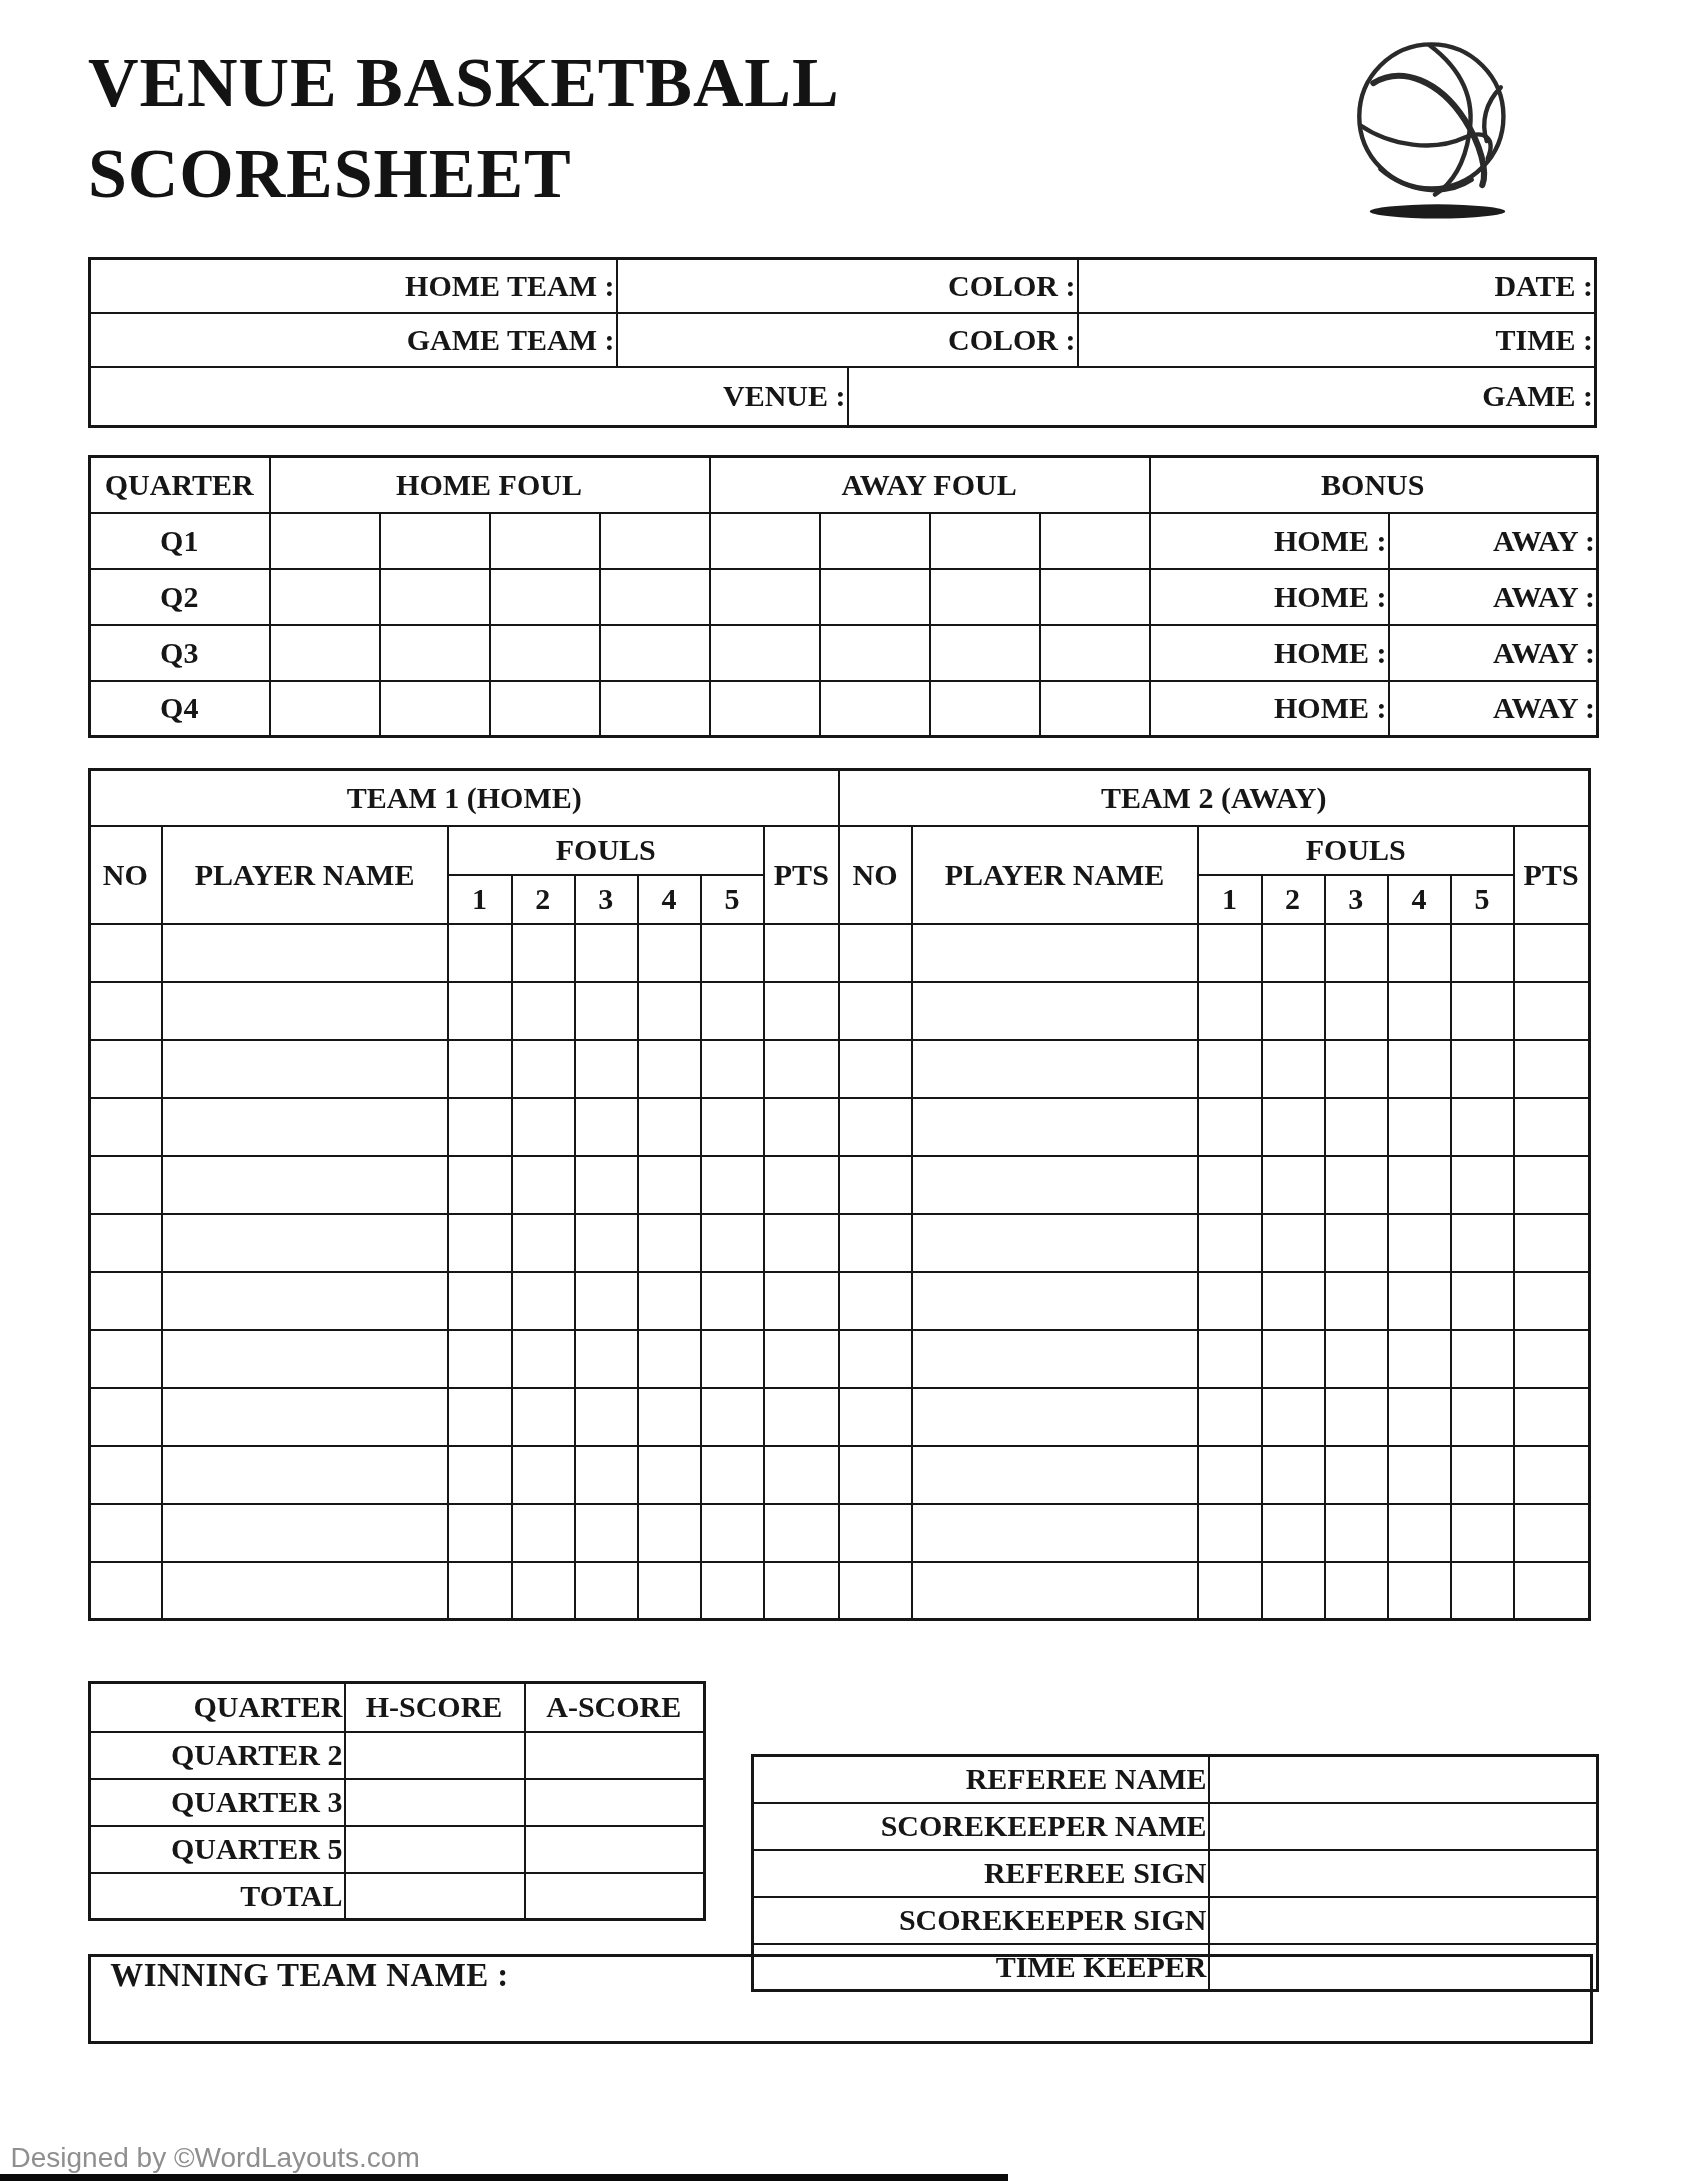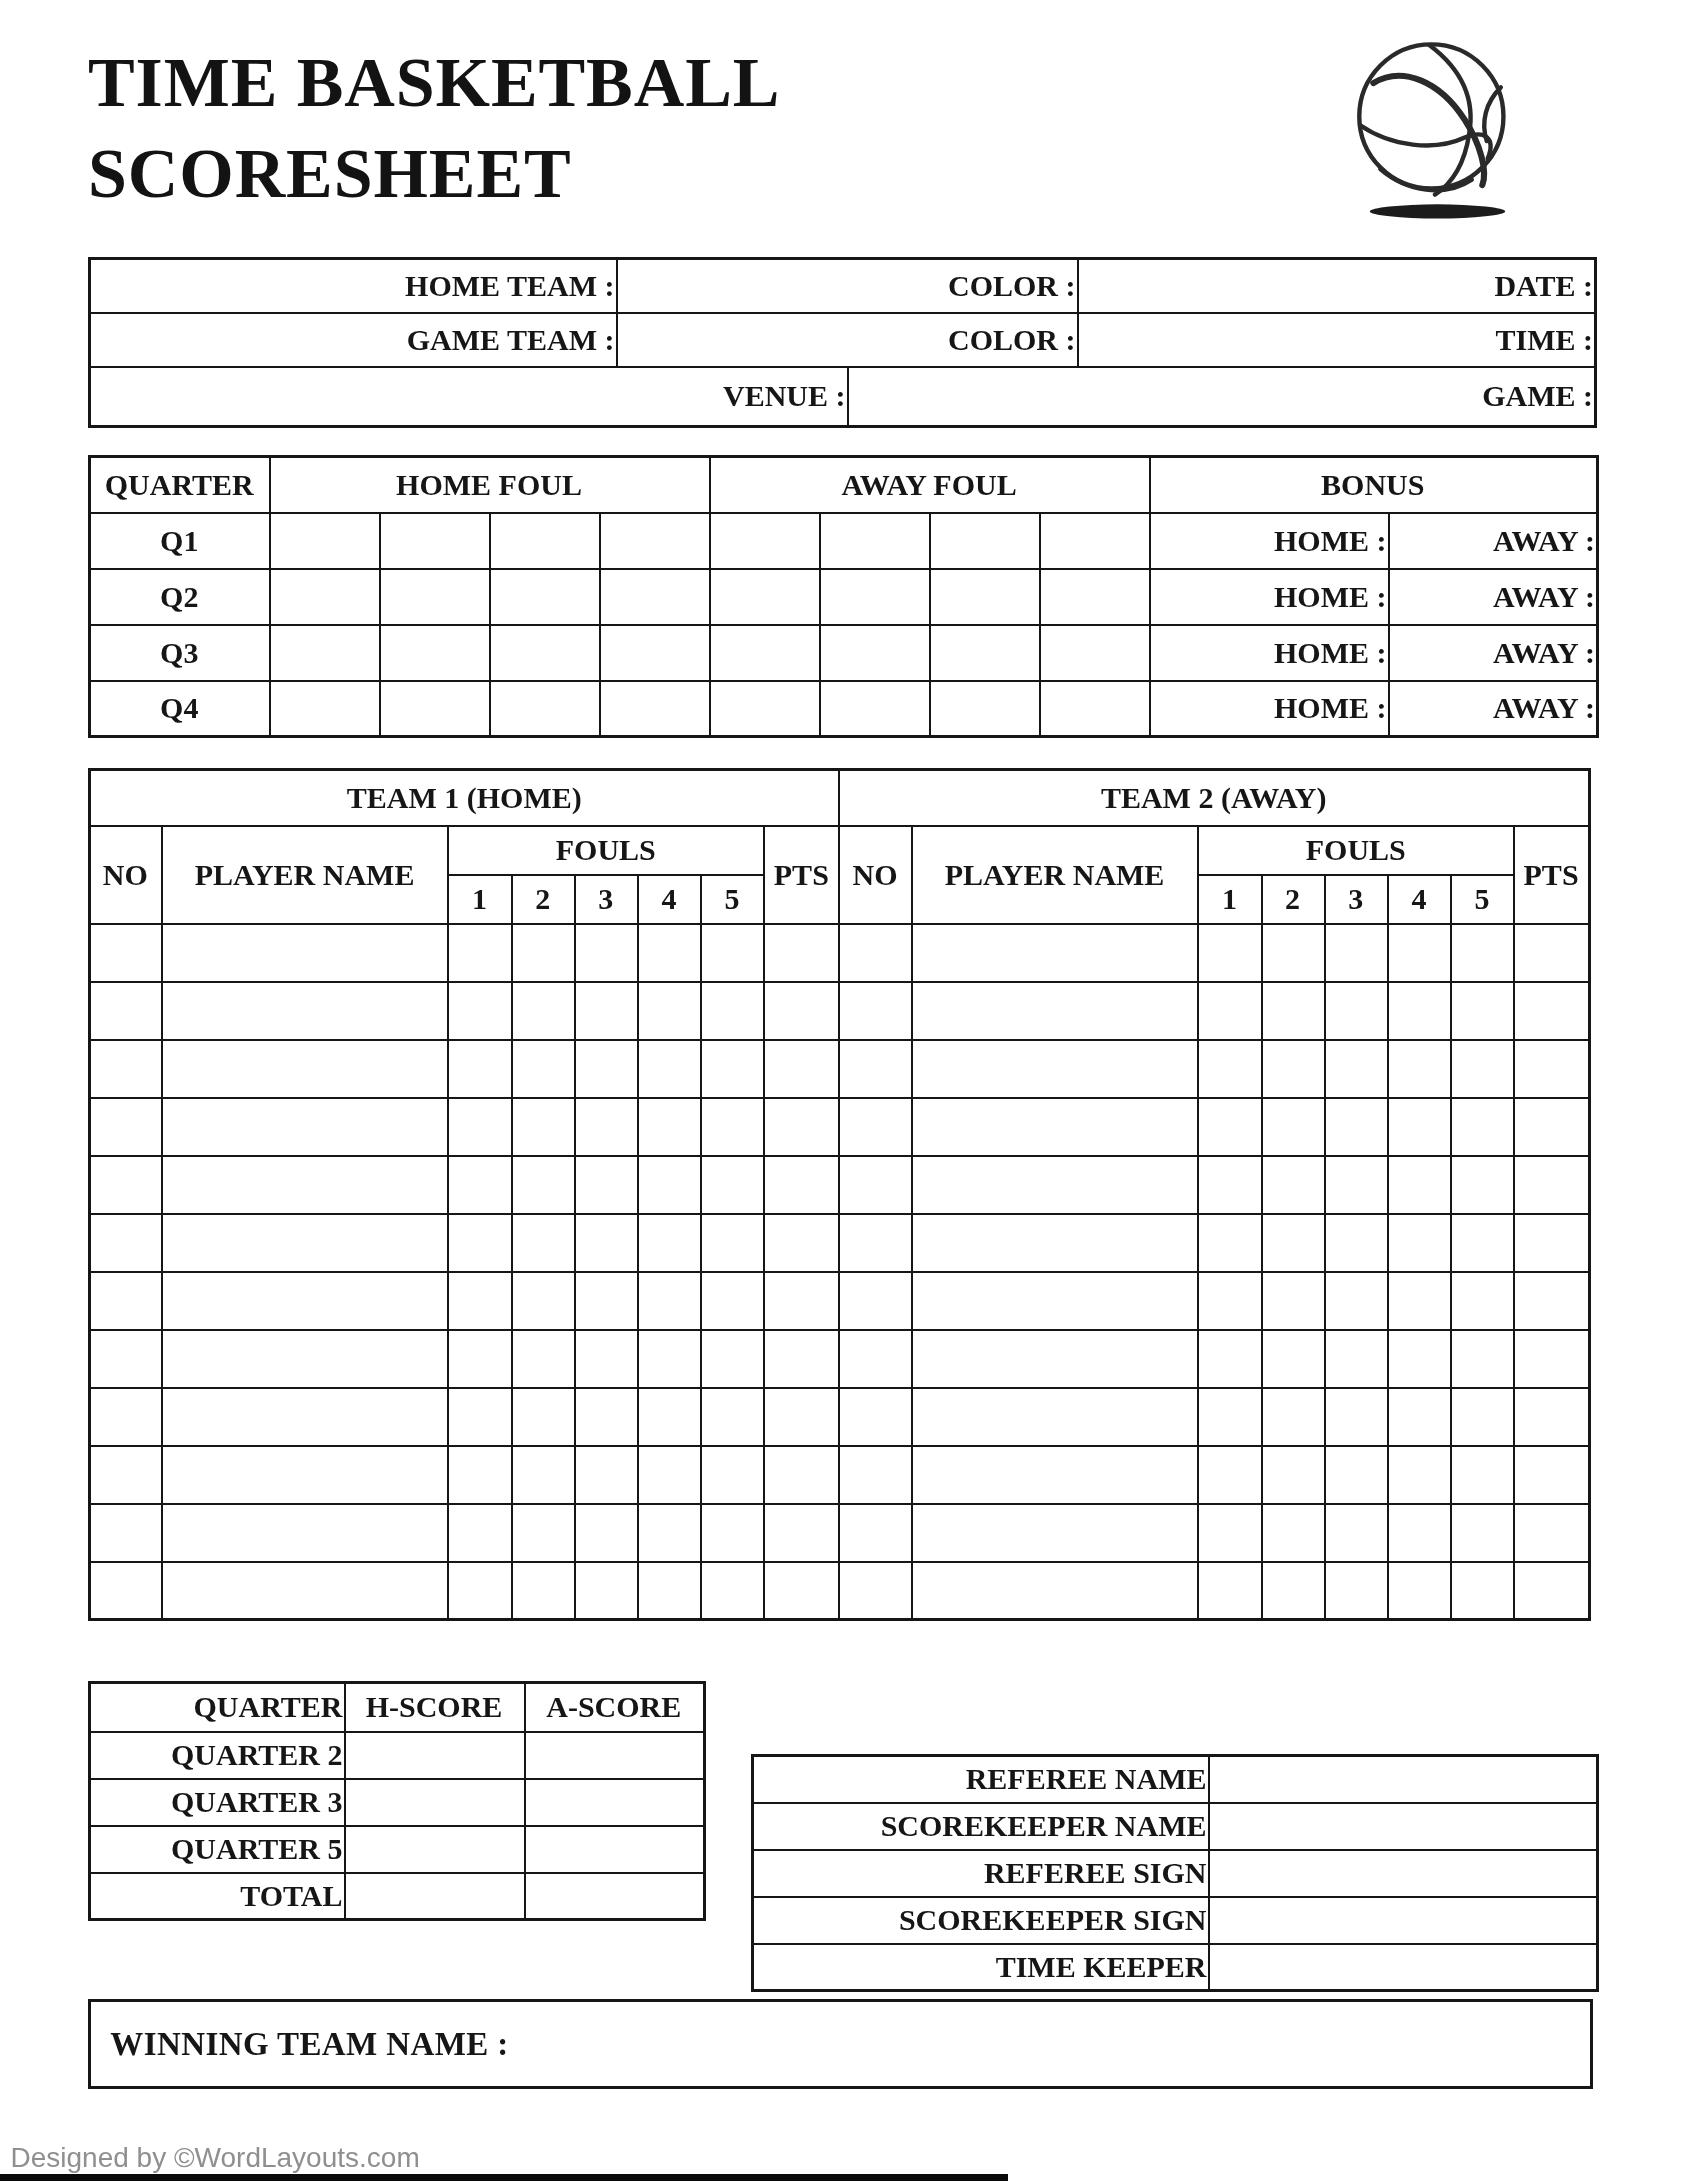--- a/index.html
+++ b/index.html
@@ -37,37 +37,37 @@
   .roster tbody tr.player{height:58px;}
 
   
   .score{left:88px;top:1681px;width:614px;}
   .score tr{height:47px;}
   .score tr.hdr{height:49px;}
   .officials{left:751px;top:1754px;width:844px;}
   .officials tr{height:47px;}
 
   
-  .winning{left:88px;top:1999px;width:1505px;height:90px;border:3.5px solid #161616;
-           box-sizing:border-box;display:flex;align-items:center;}
+  .winning{left:88px;top:1954px;width:1505px;height:90px;border:3.5px solid #161616;
+           box-sizing:border-box;display:flex;}
   .winning span{font-size:33px;font-weight:bold;padding-left:19.3px;letter-spacing:0.4px;}
 
   .footer{left:10.5px;top:2142px;font-family:"Liberation Sans",sans-serif;
           font-size:28px;color:#8f8f8f;}
   .bottom-bar{left:0;top:2174px;width:1008px;height:7px;background:#0a0a0a;}
 
   .ball{left:1354px;top:39px;}
 </style>
 </head>
 <body>
 
 <div class="page">
 
   <div class="abs title">
-    <div>TIME BASKETBALL</div>
+    <div>VENUE BASKETBALL</div>
     <div>SCORESHEET</div>
   </div>
 
   <svg class="abs ball" width="160" height="183" viewBox="0 0 182 208">
     <g fill="none" stroke="#2a2a2a" stroke-linecap="round">
       <circle cx="88" cy="88" r="82" stroke-width="5"></circle>
       <path d="M 22 50 C 55 30, 98 48, 126 92 C 144 120, 152 150, 146 166" stroke-width="7"></path>
       <path d="M 86 7 C 122 34, 138 68, 131 108 C 126 140, 112 164, 92 177" stroke-width="5"></path>
       <path d="M 7 98 C 42 122, 92 128, 126 112 C 148 103, 162 112, 152 136" stroke-width="5"></path>
       <path d="M 167 55 C 150 72, 144 94, 151 116" stroke-width="5"></path>

